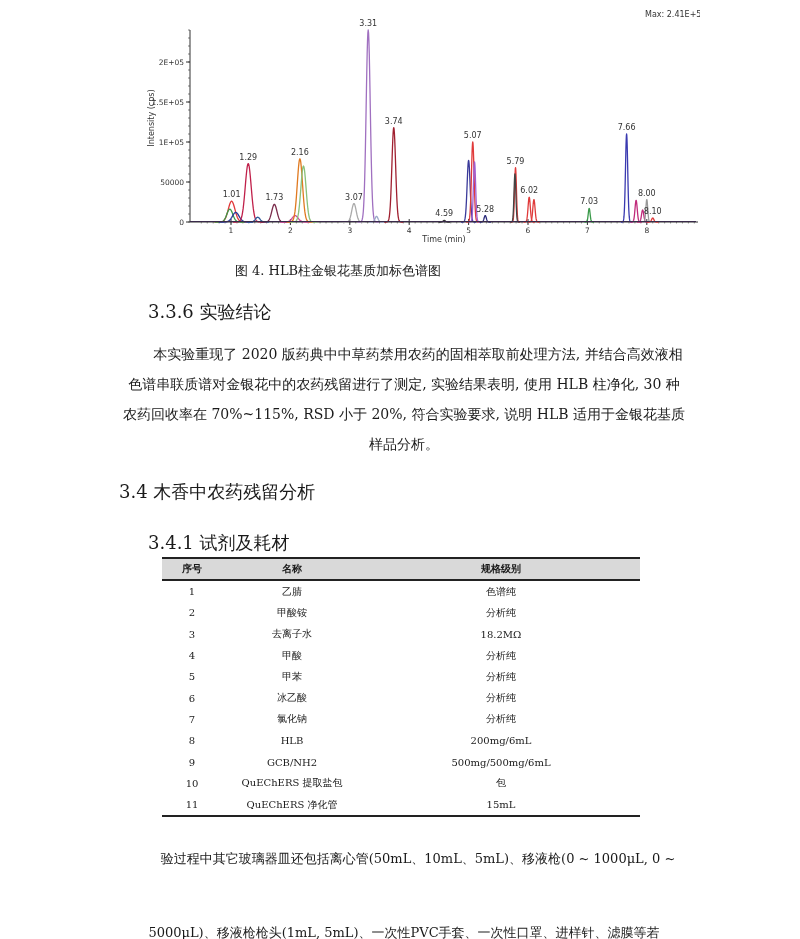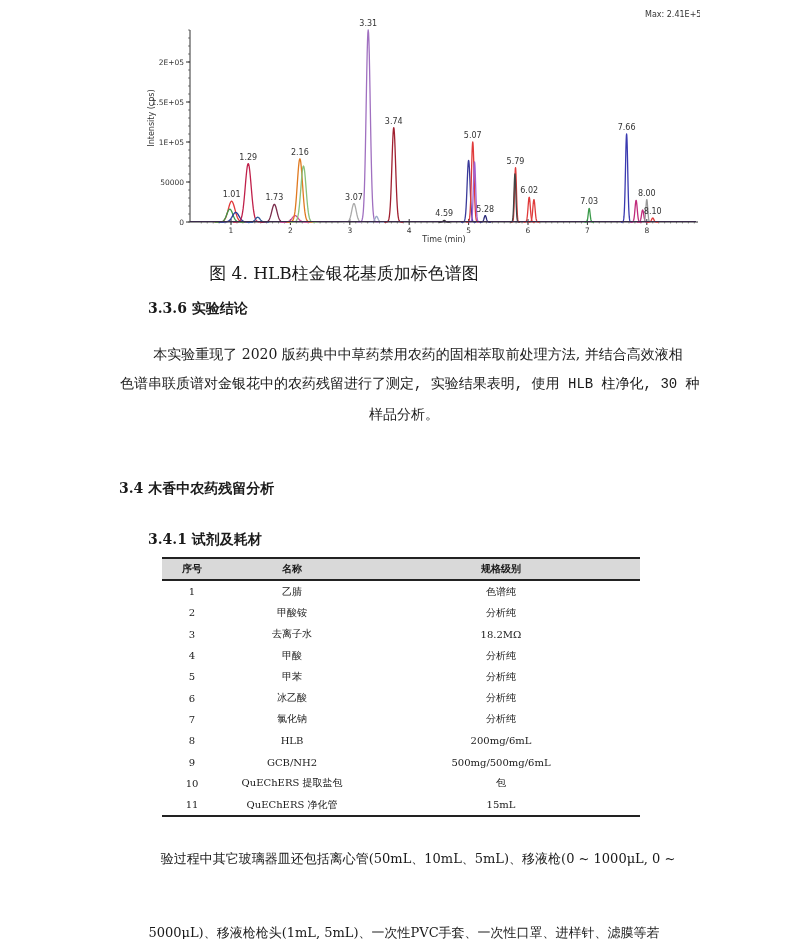--- a/index.html
+++ b/index.html
@@ -2,22 +2,22 @@
 <html><head>
 <meta charset="utf-8">
 <style>
   html, body { margin: 0; padding: 0; background: #ffffff; }
   body { width: 800px; height: 939px; position: relative; overflow: hidden;
          font-family: "DejaVu Serif", "Liberation Serif", serif; color: #1a1a1a; }
   #chart { position: absolute; left: 140px; top: 0; width: 560px; height: 250px; }
   #chart svg { width: 560px; height: 250px; display: block; }
   .chart-text { font-family: "DejaVu Sans", "Liberation Sans", sans-serif; fill: #333; }
   .caption { position: absolute; left: 0; width: 676px; top: 262px; text-align: center;
-             font-size: 17px; padding-left: 6px; }
-  .h3 { position: absolute; font-weight: bold; font-size: 14px; }
+             font-size: 13px; }
+  .h3 { position: absolute; font-weight: normal; font-size: 18px; }
   .para { position: absolute; left: 148px; width: 540px; font-size: 14px; line-height: 30px;
           text-indent: 0; }
   .line { white-space: nowrap; display: block; height: 30px; text-align: center; }
   table.reagents { position: absolute; left: 162px; top: 557px; width: 478px;
                    border-collapse: collapse; font-size: 10px; }
   table.reagents thead th { background: #d9d9d9; font-weight: bold; height: 20px;
                    border-top: 2px solid #222; border-bottom: 2px solid #222; padding: 0; }
   table.reagents tbody td { text-align: center; height: 21.3px; padding: 0; }
   table.reagents tbody tr:last-child td { border-bottom: 2px solid #222; }
   .col-idx { width: 60px; }
@@ -221,21 +221,22 @@
     <text class="chart-text" x="14" y="118" font-size="8" text-anchor="middle" transform="rotate(-90 14 118)">Intensity (cps)</text>
   </svg>
 </div>
 
 <div class="caption">图 4. HLB柱金银花基质加标色谱图</div>
 
 <div class="h3" style="left:148px; top:300px;">3.3.6  实验结论</div>
 
 <div class="para" style="top:339px;">
   <span class="line" style="padding-left:0;">本实验重现了  2020  版药典中中草药禁用农药的固相萃取前处理方法, 并结合高效液相</span>
-  <span class="line" style="margin-left:-28px;font-family:Liberation Mono, monospace;">色谱串联质谱对金银花中的农药残留进行了测定, 实验结果表明, 使用  HLB  柱净化, 30  种</span>
+  <span class="line" style="margin-left:-28px;">色谱串联质谱对金银花中的农药残留进行了测定, 实验结果表明, 使用  HLB  柱净化, 30  种</span>
+  <span class="line" style="margin-left:-28px;">农药回收率在 70%~115%, RSD  小于  20%, 符合实验要求, 说明 HLB  适用于金银花基质</span>
   <span class="line" style="margin-left:-28px;">样品分析。</span>
 </div>
 
 <div class="h3" style="left:119px; top:480px;">3.4  木香中农药残留分析</div>
 <div class="h3" style="left:148px; top:521px;margin-top:10px;">3.4.1  试剂及耗材</div>
 
 <table class="reagents">
   <thead>
     <tr>
       <th class="col-idx">序号</th>

